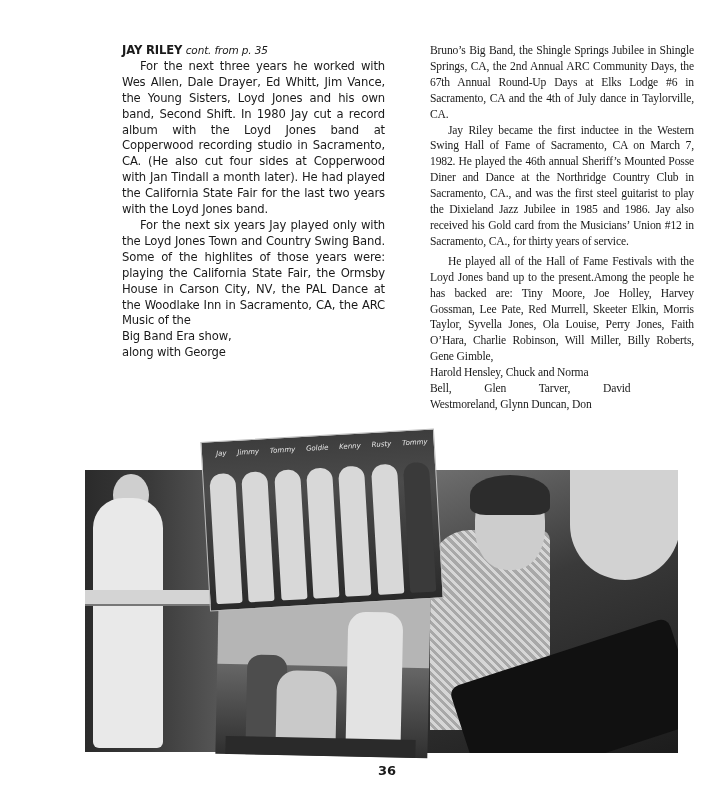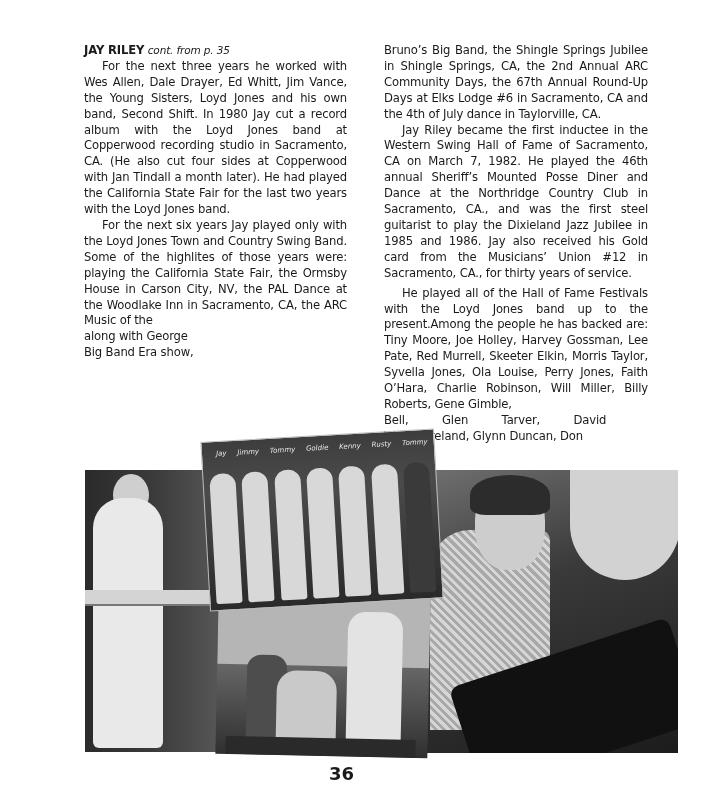--- a/index.html
+++ b/index.html
@@ -1,23 +1,23 @@
 <!DOCTYPE html>
 <html><head>
   <meta charset="utf-8">
   <style>
     html, body { margin: 0; padding: 0; background: #ffffff; }
     body { width: 706px; height: 799px; position: relative; overflow: hidden;
            font-family: "DejaVu Sans", sans-serif; color: #1a1a1a; }
     .col { position: absolute; top: 43px; width: 263px; font-size: 11.6px; line-height: 15.9px;
-           text-align: justify; letter-spacing: -0.15px; }
+           text-align: justify; letter-spacing: -0.15px; margin-left: 38px; }
     .col p { margin: 0; }
     .col p.indent { text-indent: 18px; }
     #col-left { left: 84px; }
-    #col-right { left: 384px; top: 43px; width: 264px; }
+    #col-right { left: 392px; top: 43px; width: 264px; font-family: Liberation Serif, serif; }
     .heading-title { font-weight: bold; }
     .heading-cont { font-style: italic; font-size: 10.5px; }
     b { font-weight: normal; }
     .short { width: 166px; text-align: left; }
     .rshort { margin-left: 36px; }
 
     .photo { position: absolute; overflow: hidden; }
     .ph-a { left: 85px; top: 470px; width: 332px; height: 282px;
             background: linear-gradient(90deg, #2b2b2b 0%, #3a3a3a 20%, #565656 40%, #2e2e2e 60%, #4a4a4a 100%); }
     .ph-a .fig1 { position: absolute; left: 8px; top: 28px; width: 70px; height: 250px; background: #e9e9e9; border-radius: 30px 30px 6px 6px; }
@@ -42,41 +42,42 @@
     .ph-c .desk { position: absolute; left: 10px; bottom: 0; width: 190px; height: 18px; background: #2a2a2a; }
 
     .ph-d { left: 420px; top: 470px; width: 258px; height: 283px;
             background: linear-gradient(160deg, #707070 0%, #3a3a3a 40%, #1c1c1c 100%); }
     .ph-d .shirt { position: absolute; left: 10px; top: 60px; width: 120px; height: 200px; background: repeating-linear-gradient(45deg, #d6d6d6 0 3px, #a8a8a8 3px 6px); border-radius: 40px 10px 0 0; }
     .ph-d .face { position: absolute; left: 55px; top: 10px; width: 70px; height: 90px; background: #cdcdcd; border-radius: 45%; }
     .ph-d .hair { position: absolute; left: 50px; top: 5px; width: 80px; height: 40px; background: #2c2c2c; border-radius: 50% 50% 20% 20%; }
     .ph-d .guitar { position: absolute; left: 150px; top: 0; width: 110px; height: 110px; background: #d2d2d2; border-radius: 0 0 50% 50%; }
     .ph-d .case { position: absolute; left: 40px; top: 180px; width: 230px; height: 110px; background: #111; transform: rotate(-18deg); border-radius: 10px; }
 
-    #page-number { position: absolute; left: 329px; top: 763px; width: 60px; text-align: left;
-                   font-size: 18px; font-weight: bold; color: #1a1a1a; }
+    #page-number { position: absolute; left: 336px; top: 763px; width: 60px; text-align: right;
+                   font-size: 13px; font-weight: bold; color: #1a1a1a; }
   </style>
 </head>
 <body>
 
 <div id="col-left" class="col">
   <p>
     <span class="heading-title">JAY RILEY</span>
     <span class="heading-cont">cont. from p. 35</span>
   </p>
   <p class="indent"><span>For the next three years he worked with Wes Allen, Dale Drayer, Ed Whitt, Jim Vance, the Young Sisters, Loyd Jones and his own band, </span><b>Second Shift.</b><span> In 1980 Jay cut a record album with the Loyd Jones band at Copperwood recording studio in Sacramento, CA. (He also cut four sides at Copperwood with Jan Tindall a month later). He had played the California State Fair for the last two years with the Loyd Jones band.</span></p>
   <p class="indent"><span>For the next six years Jay played only with the </span><b>Loyd Jones Town and Country Swing Band.</b><span> Some of the highlites of those years were: playing the California State Fair, the Ormsby House in Carson City, NV, the PAL Dance at the Woodlake Inn in Sacramento, CA, the ARC Music of the</span></p>
+  <p class="short">Big Band Era show,</p>
   <p class="short">along with George</p>
-  <p class="short">Big Band Era show,</p>
 </div>
 
 <div id="col-right" class="col">
   <p>Bruno’s Big Band, the Shingle Springs Jubilee in Shingle Springs, CA, the 2nd Annual ARC Community Days, the 67th Annual Round-Up Days at Elks Lodge #6 in Sacramento, CA and the 4th of July dance in Taylorville, CA.</p>
   <p class="indent">Jay Riley became the first inductee in the Western Swing Hall of Fame of Sacramento, CA on March 7, 1982. He played the 46th annual Sheriff’s Mounted Posse Diner and Dance at the Northridge Country Club in Sacramento, CA., and was the first steel guitarist to play the Dixieland Jazz Jubilee in 1985 and 1986. Jay also received his Gold card from the Musicians’ Union #12 in Sacramento, CA., for thirty years of service.</p>
   <p class="indent" style="margin-top:4px;">He played all of the Hall of Fame Festivals with the Loyd Jones band up to the present.Among the people he has backed are: Tiny Moore, Joe Holley, Harvey Gossman, Lee Pate, Red Murrell, Skeeter Elkin, Morris Taylor, Syvella Jones, Ola Louise, Perry Jones, Faith O’Hara, Charlie Robinson, Will Miller, Billy Roberts, Gene Gimble,</p>
+  <p class="rshort">Harold Hensley, Chuck and Norma</p>
   <p class="rshort" style="word-spacing:30px;">Bell, Glen Tarver, David</p>
   <p class="rshort">Westmoreland, Glynn Duncan, Don</p>
 </div>
 
 <div class="photo ph-a">
   <div class="head1"></div>
   <div class="fig1"></div>
   <div class="head2"></div>
   <div class="fig2"></div>
   <div class="steel"></div>

